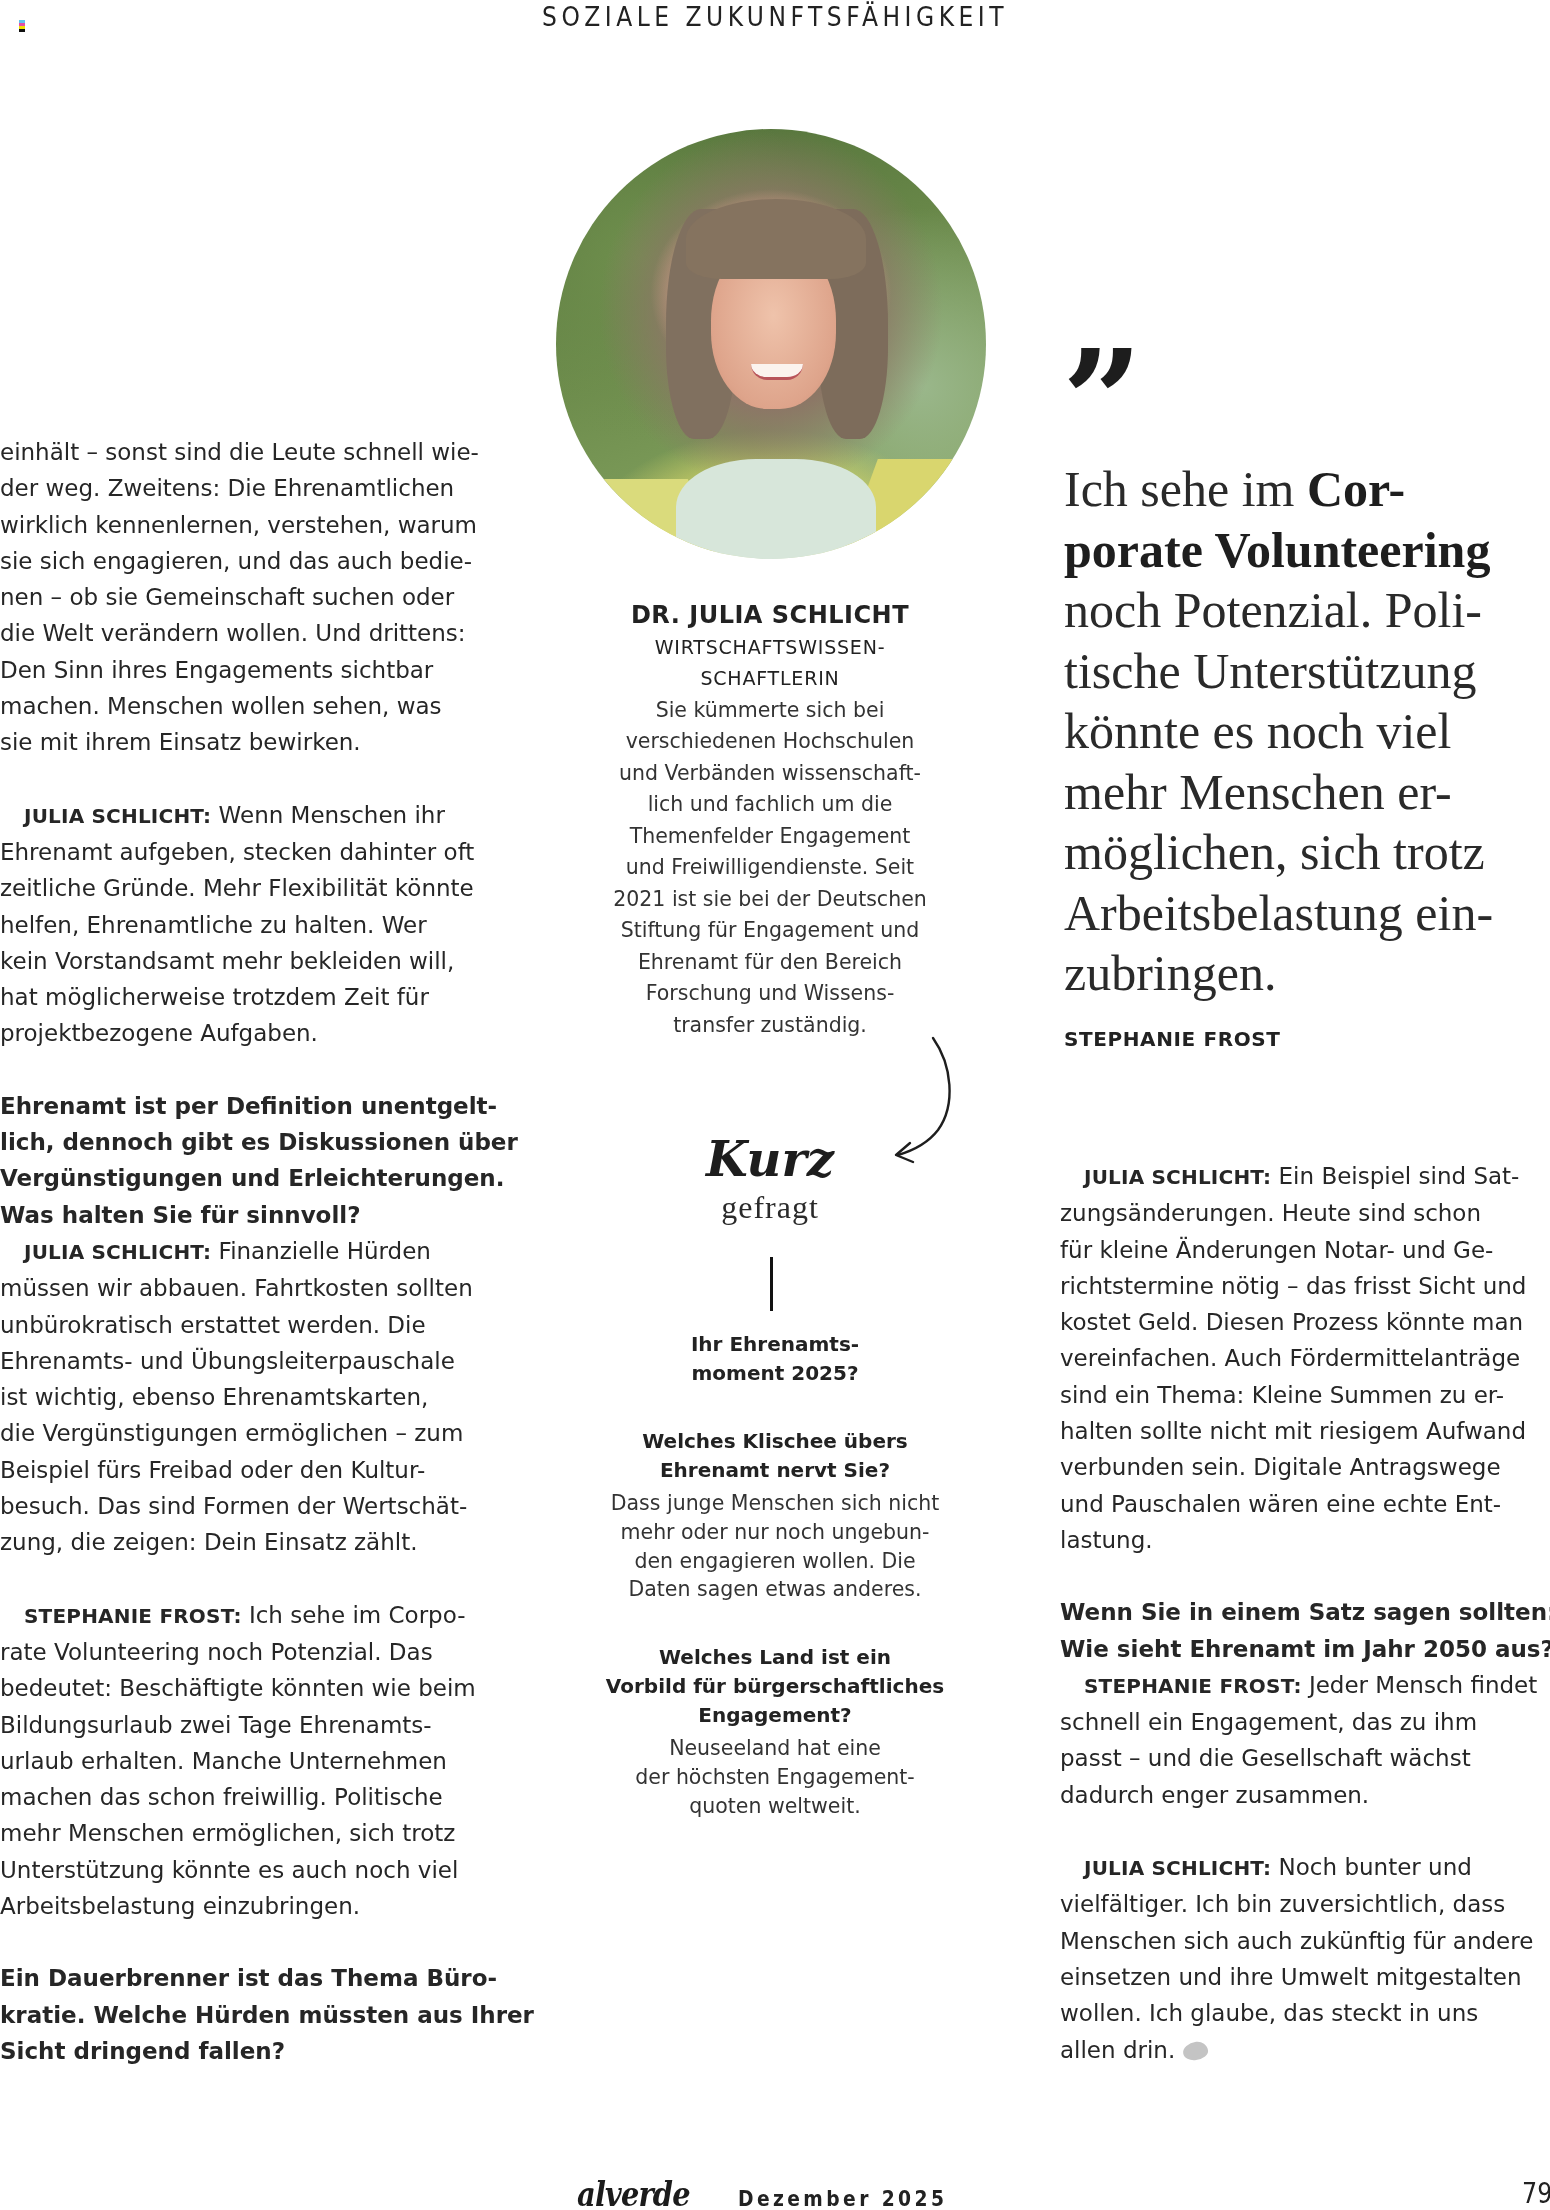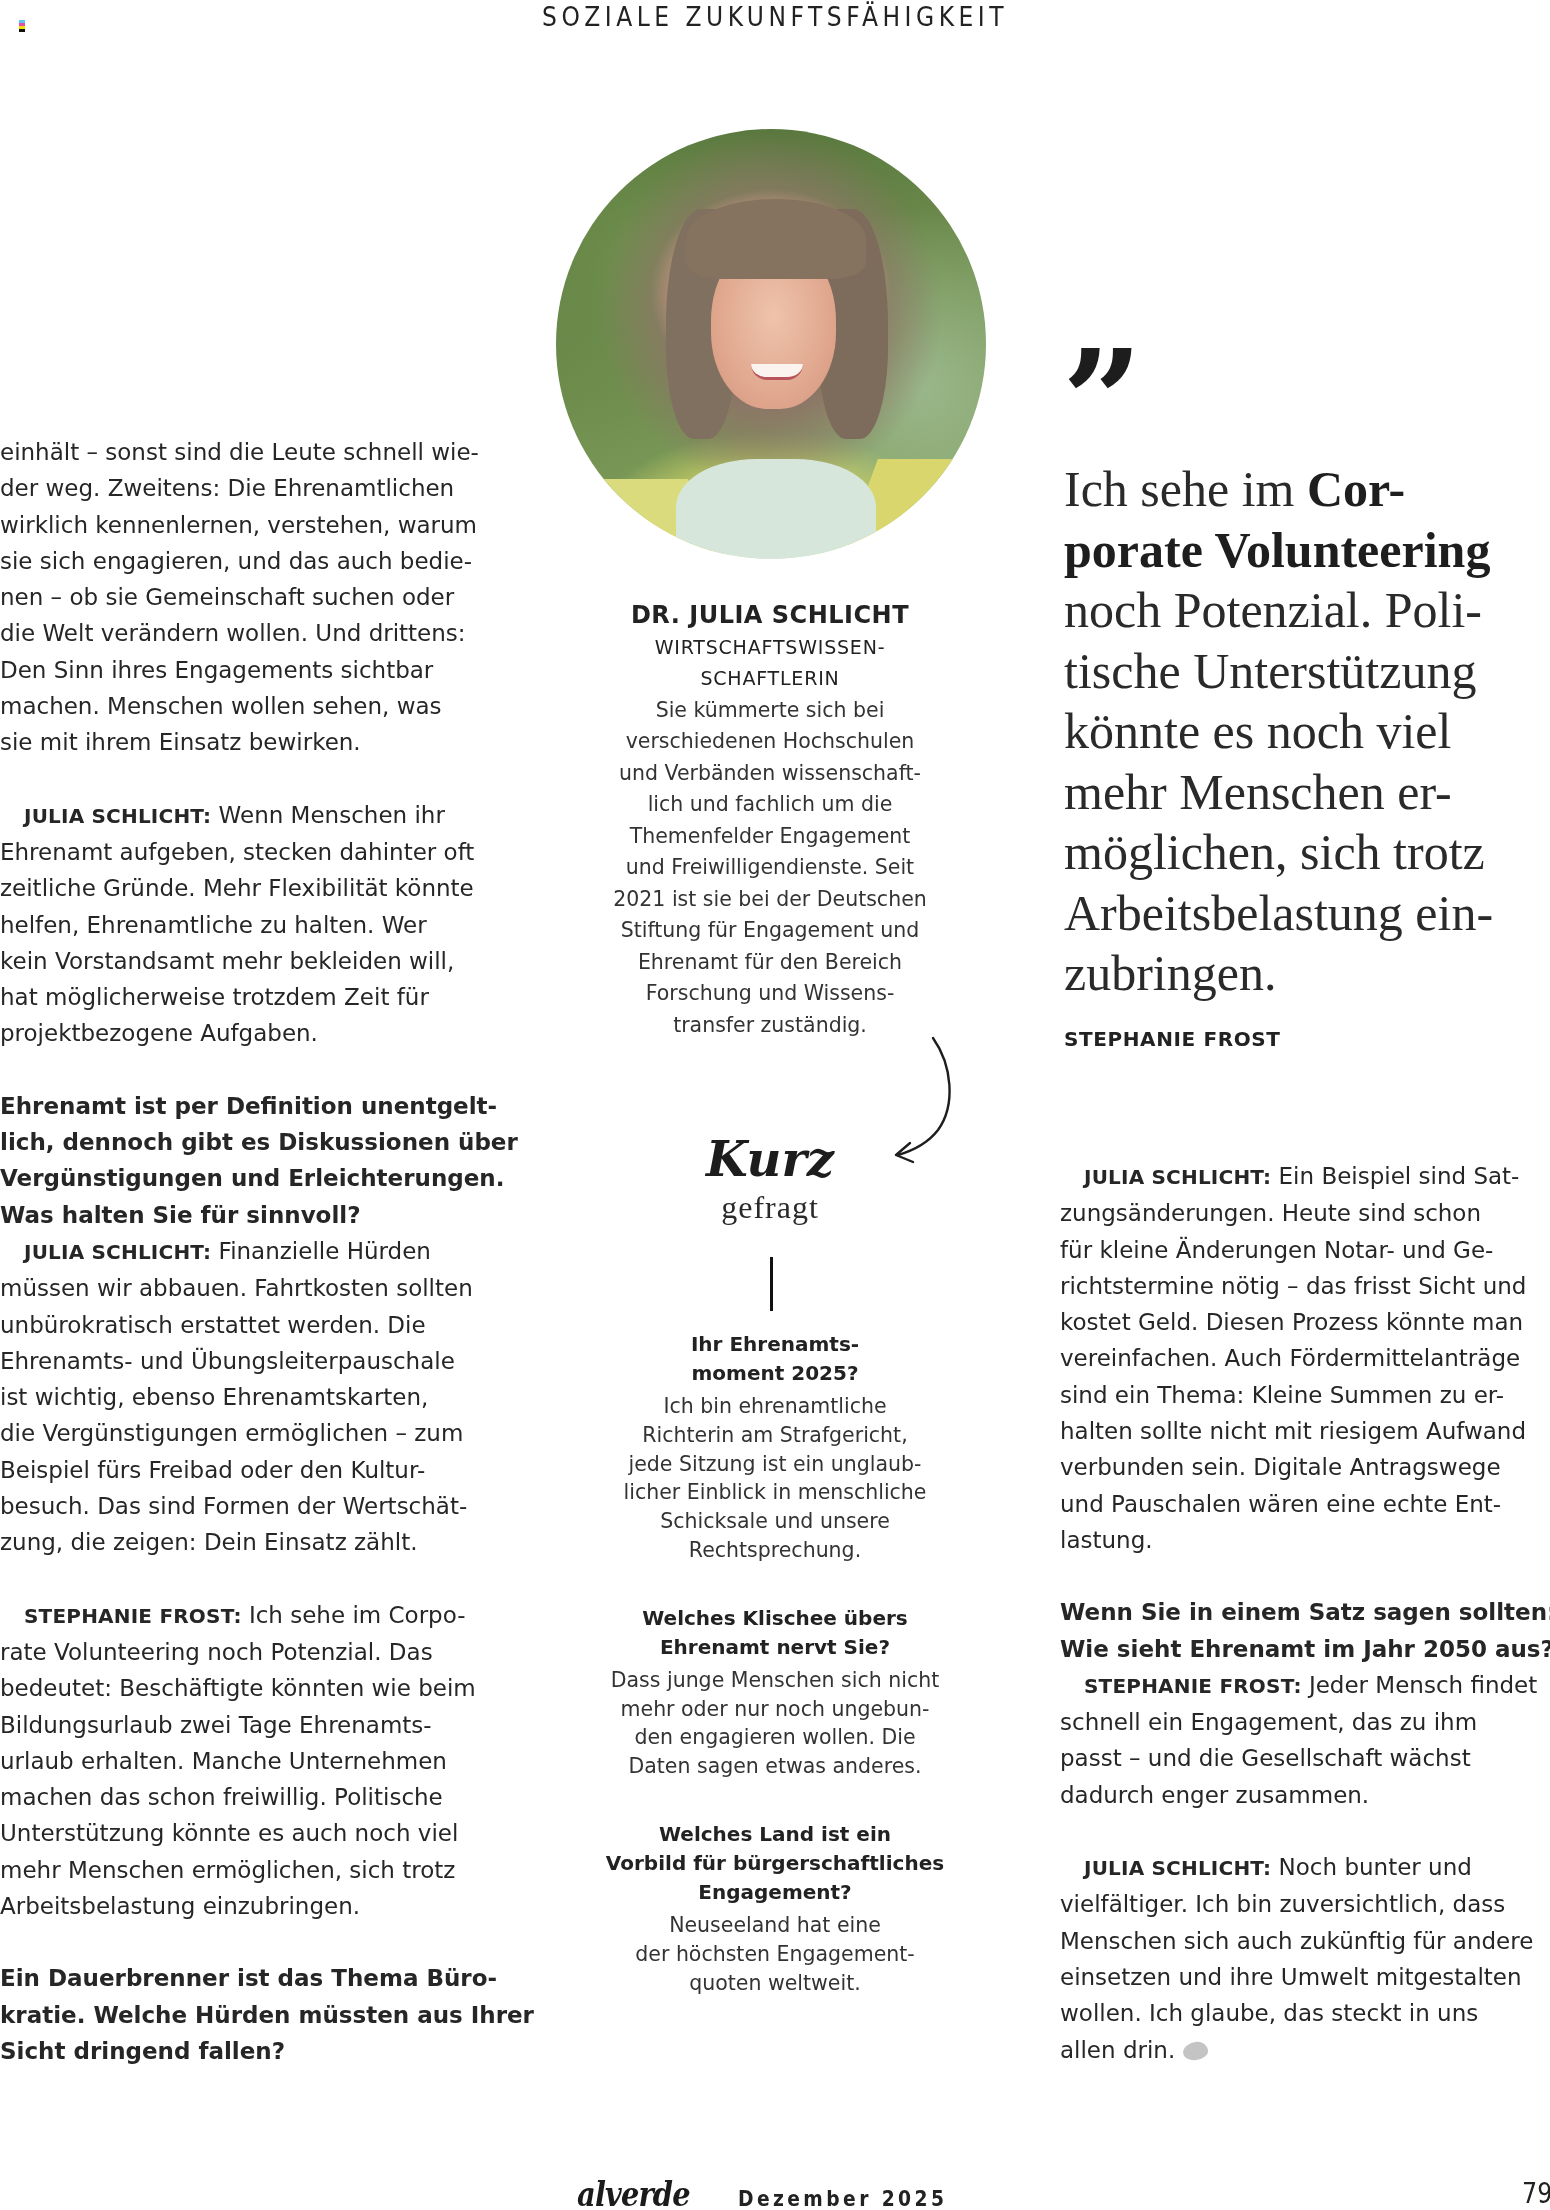--- a/index.html
+++ b/index.html
@@ -133,22 +133,22 @@
     <span class="line">zung, die zeigen: Dein Einsatz zählt.</span>
   </div>
 
   <div class="para">
     <span class="line"><span class="speaker">STEPHANIE FROST:</span><span> Ich sehe im Corpo-</span></span>
     <span class="line">rate Volunteering noch Potenzial. Das</span>
     <span class="line">bedeutet: Beschäftigte könnten wie beim</span>
     <span class="line">Bildungsurlaub zwei Tage Ehrenamts-</span>
     <span class="line">urlaub erhalten. Manche Unternehmen</span>
     <span class="line">machen das schon freiwillig. Politische</span>
+    <span class="line">mehr Menschen ermöglichen, sich trotz</span>
     <span class="line">Unterstützung könnte es auch noch viel</span>
-    <span class="line">mehr Menschen ermöglichen, sich trotz</span>
     <span class="line">Arbeitsbelastung einzubringen.</span>
   </div>
 
   <div class="para tight">
     <span class="line q">Ein Dauerbrenner ist das Thema Büro-</span>
     <span class="line q">kratie. Welche Hürden müssten aus Ihrer</span>
     <span class="line q">Sicht dringend fallen?</span>
   </div>
 </div>
 
@@ -190,28 +190,20 @@
   <span class="light">gefragt</span>
 </div>
 <div class="kg-divider"></div>
 
 <div class="kg-list">
   <div class="kg-item">
     <div class="kq">
       <div>Ihr Ehrenamts-</div>
       <div>moment 2025?</div>
     </div>
-    <div class="ka">
-      <div>Ich bin ehrenamtliche</div>
-      <div>Richterin am Strafgericht,</div>
-      <div>jede Sitzung ist ein unglaub-</div>
-      <div>licher Einblick in menschliche</div>
-      <div>Schicksale und unsere</div>
-      <div>Rechtsprechung.</div>
-    </div>
   </div>
   <div class="kg-item">
     <div class="kq">
       <div>Welches Klischee übers</div>
       <div>Ehrenamt nervt Sie?</div>
     </div>
     <div class="ka">
       <div>Dass junge Menschen sich nicht</div>
       <div>mehr oder nur noch ungebun-</div>
       <div>den engagieren wollen. Die</div>

